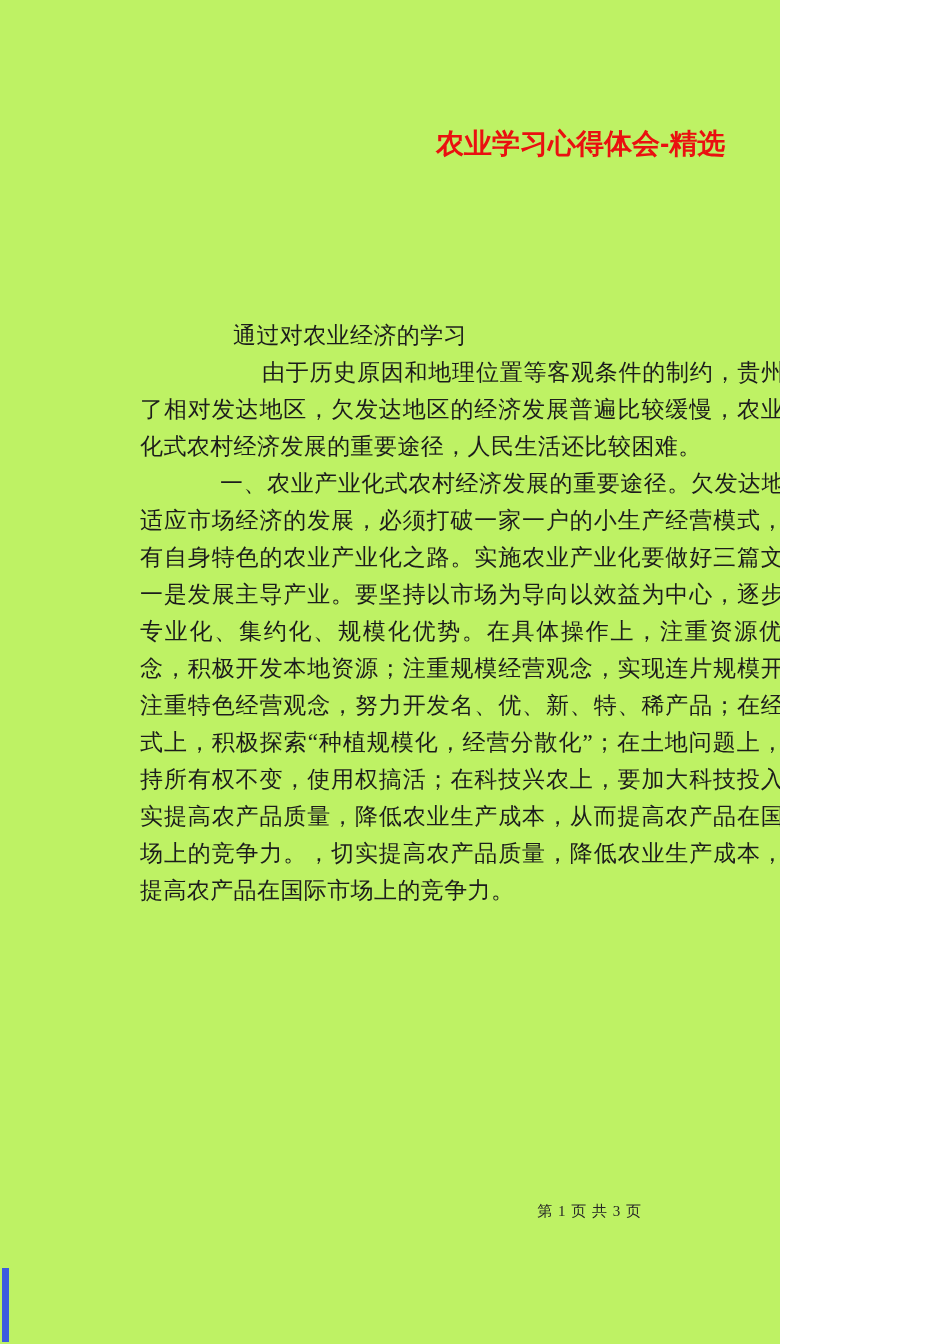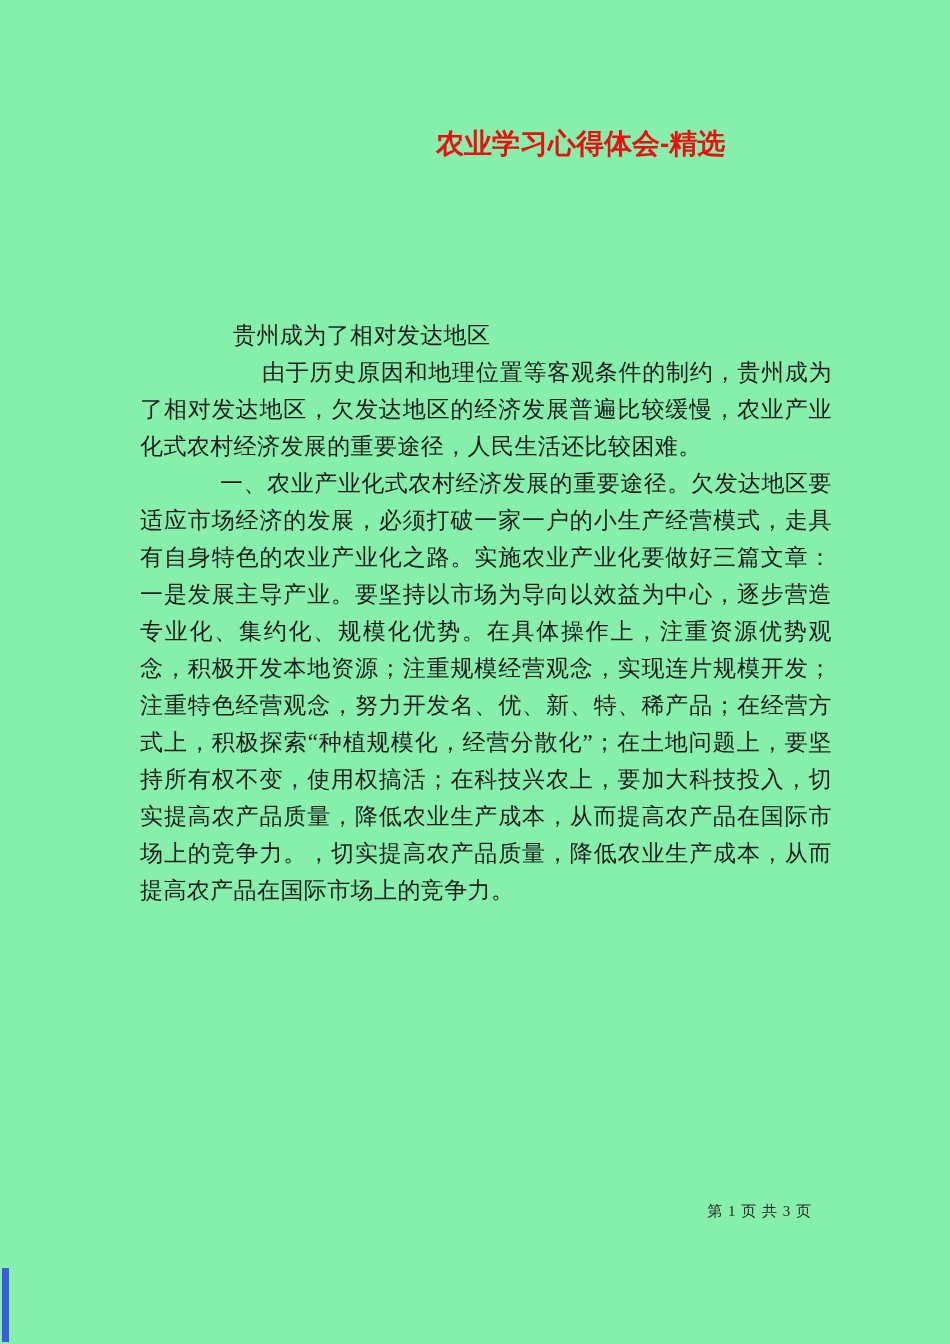--- a/index.html
+++ b/index.html
@@ -2,23 +2,23 @@
 <html><head>
 <meta charset="utf-8">
 <style>
   html, body {
     margin: 0;
     padding: 0;
     background: #ffffff;
   }
   .page {
     position: relative;
-    width: 950px;
+    width: 780px;
     height: 1344px;
-    background: #86efac;
+    background: #bef264;
     overflow: hidden;
     font-family: "Liberation Serif", "DejaVu Serif", serif;
     text-decoration: underline;
   }
   .doc-title {
     position: absolute;
     top: 127px;
     left: 436px;
     margin: 0;
     font-size: 28px;
@@ -63,21 +63,21 @@
   }
 </style>
 </head>
 <body>
 
 <div class="page">
 
   <h1 class="doc-title" style="color: rgb(234, 16, 16);">农业学习心得体会-精选</h1>
 
   <div class="doc-body" id="doc-body">
-      <p style="text-indent: 93px;">贵州成为了相对发达地区</p>
+      <p style="text-indent: 93px;">通过对农业经济的学习</p>
       <p style="text-indent: 122px;">由于历史原因和地理位置等客观条件的制约，贵州成为了相对发达地区，欠发达地区的经济发展普遍比较缓慢，农业产业化式农村经济发展的重要途径，人民生活还比较困难。</p>
       <p style="text-indent: 80px;">一、农业产业化式农村经济发展的重要途径。欠发达地区要适应市场经济的发展，必须打破一家一户的小生产经营模式，走具有自身特色的农业产业化之路。实施农业产业化要做好三篇文章：一是发展主导产业。要坚持以市场为导向以效益为中心，逐步营造专业化、集约化、规模化优势。在具体操作上，注重资源优势观念，积极开发本地资源；注重规模经营观念，实现连片规模开发；注重特色经营观念，努力开发名、优、新、特、稀产品；在经营方式上，积极探索“种植规模化，经营分散化”；在土地问题上，要坚持所有权不变，使用权搞活；在科技兴农上，要加大科技投入，切实提高农产品质量，降低农业生产成本，从而提高农产品在国际市场上的竞争力。，切实提高农产品质量，降低农业生产成本，从而提高农产品在国际市场上的竞争力。</p>
     </div>
 
   <div class="page-footer">第 1 页 共 3 页</div>
 
   <div class="blue-artifact" style="background: rgb(59, 92, 224);"></div>
 
 </div>
 

